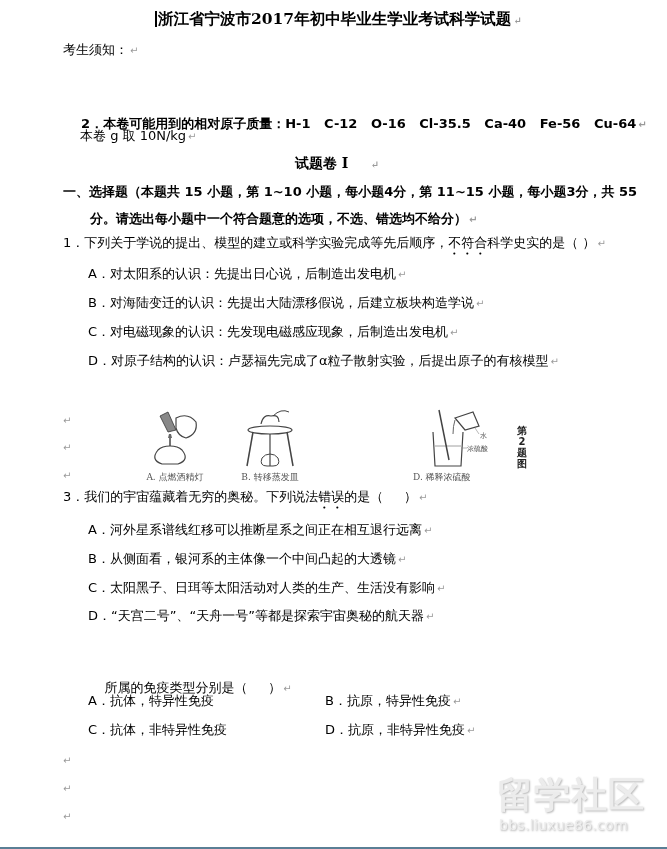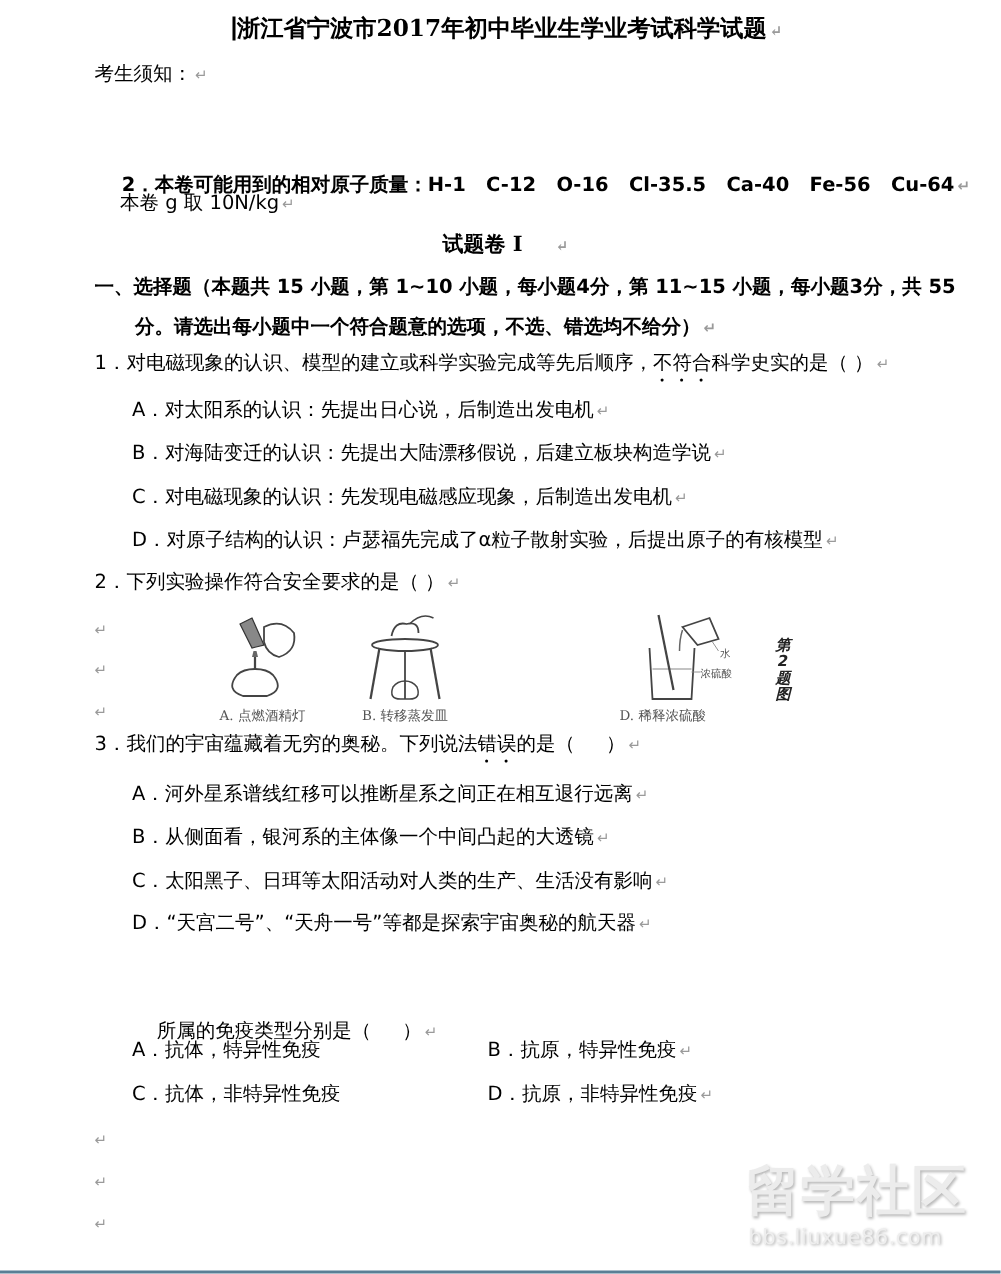--- a/index.html
+++ b/index.html
@@ -12,21 +12,21 @@
   .line { position: absolute; white-space: nowrap; font-size: 13px; line-height: 16px; }
   .title { font-family: "DejaVu Serif", "Liberation Serif", serif; font-weight: bold; font-size: 15.5px; }
   .bold { font-weight: bold; }
   .pm { color: #9a9a9a; font-size: 10px; margin-left: 2px; }
   .caret { display: inline-block; width: 2px; height: 16px; background: #000; vertical-align: -3px; margin-right: 1px; }
   .dot { text-emphasis: dot; text-emphasis-position: under; -webkit-text-emphasis: dot; -webkit-text-emphasis-position: under; }
   .figure-row { position: absolute; left: 140px; top: 408px; width: 420px; height: 76px; }
   .fig { position: absolute; top: 0; width: 90px; height: 76px; }
   .fig svg { position: absolute; left: 10px; top: 0; }
   .fig .cap { position: absolute; bottom: 0; left: 0; width: 100%; text-align: center; font-family: "DejaVu Serif", serif; font-size: 9px; color: #555; white-space: nowrap; }
-  .fig-label { position: absolute; left: 516px; top: 425px; width: 12px; font-size: 10px; line-height: 11px; font-weight: bold; text-align: center; color: #222; font-style: italic; }
+  .fig-label { position: absolute; left: 516px; top: 425px; width: 12px; font-size: 10px; line-height: 11px; font-weight: bold; text-align: center; color: #222; }
   .watermark { position: absolute; left: 497px; top: 775px; width: 164px; height: 60px; }
   .wm-big { position: absolute; left: 0; top: 0; font-size: 36px; font-weight: bold; color: #ececec; letter-spacing: 1px;
             text-shadow: 1px 1px 2px #b9b9b9, -1px -1px 1px #fff; line-height: 40px; }
   .wm-small { position: absolute; left: 2px; top: 42px; font-size: 14px; color: #eeeeee; text-shadow: 1px 1px 2px #aaa; line-height: 16px; letter-spacing: 0.3px; }
   .bottom-bar { position: absolute; left: 0; top: 847px; width: 667px; height: 2px; background: #5a7f95; }
 </style>
 </head>
 <body>
 
 <div class="page">
@@ -51,38 +51,35 @@
   </div>
 
   <div class="line bold" style="left:63px; top:184px;">
     <span>一、选择题（本题共 15 小题，第 1~10 小题，每小题4分，第 11~15 小题，每小题3分，共 55</span>
   </div>
   <div class="line bold" style="left:90px; top:211px;">
     <span>分。请选出每小题中一个符合题意的选项，不选、错选均不给分）</span><span class="pm">↵</span>
   </div>
 
   <div class="line" style="left:63px; top:235px;">
-    <span>1．</span><span>对电磁现象的认识、模型的建立或科学实验完成等先后顺序，</span><span class="dot">不符合</span><span>科学史实的是（  ）</span><span class="pm">↵</span>
+    <span>1．</span><span>下列关于学说的提出、模型的建立或科学实验完成等先后顺序，</span><span class="dot">不符合</span><span>科学史实的是（  ）</span><span class="pm">↵</span>
   </div>
   <div class="line" style="left:88px; top:266px;">
     <span>A．对太阳系的认识：先提出日心说，后制造出发电机</span><span class="pm">↵</span>
   </div>
   <div class="line" style="left:88px; top:295px;">
     <span>B．对海陆变迁的认识：先提出大陆漂移假说，后建立板块构造学说</span><span class="pm">↵</span>
   </div>
   <div class="line" style="left:88px; top:324px;">
     <span>C．对电磁现象的认识：先发现电磁感应现象，后制造出发电机</span><span class="pm">↵</span>
   </div>
   <div class="line" style="left:88px; top:353px;">
     <span>D．对原子结构的认识：卢瑟福先完成了α粒子散射实验，后提出原子的有核模型</span><span class="pm">↵</span>
   </div>
 
-  <div class="line" style="left:63px; top:381px;">
-    <span>2．</span><span>下列实验操作符合安全要求的是（  ）</span><span class="pm">↵</span>
-  </div>
   <div class="line pm" style="left:61px; top:413px;">↵</div>
   <div class="line pm" style="left:61px; top:440px;">↵</div>
   <div class="line pm" style="left:61px; top:468px;">↵</div>
 
   <div class="figure-row">
 
     <div class="fig" style="left:85px;">
       <svg width="70" height="60" viewBox="0 0 70 60">
         <ellipse cx="35" cy="22" rx="22" ry="4" fill="none" stroke="#444" stroke-width="1.2"></ellipse>
         <line x1="18" y1="24" x2="12" y2="58" stroke="#444" stroke-width="1.5"></line>

